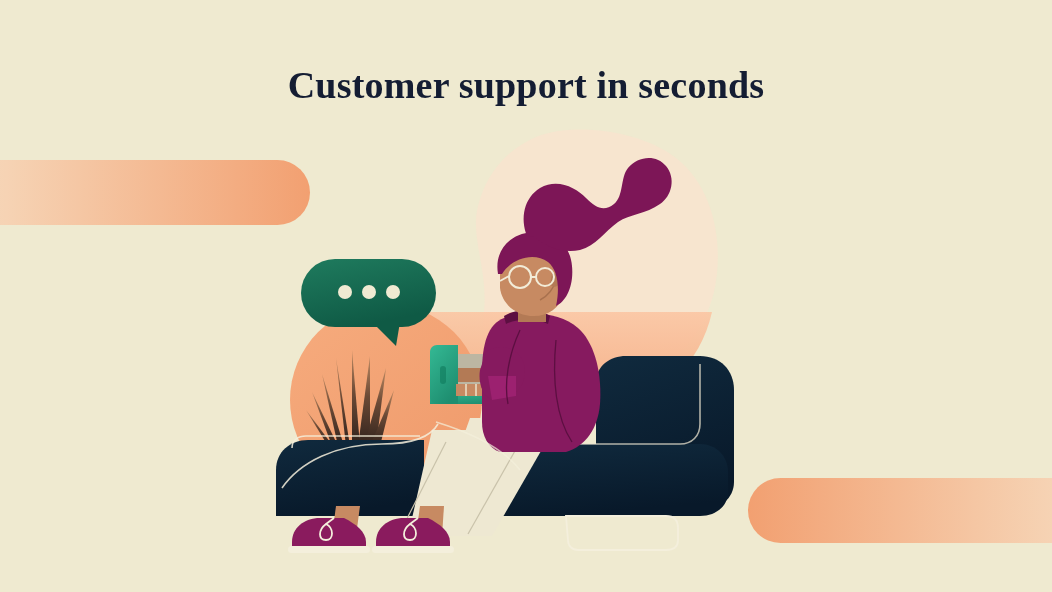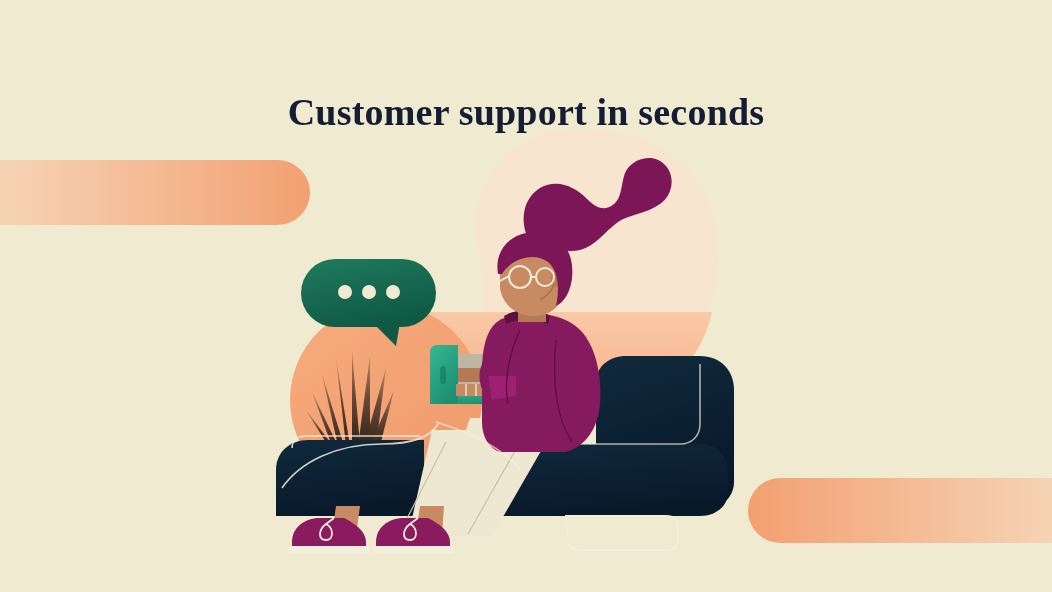--- a/index.html
+++ b/index.html
@@ -22,21 +22,20 @@
     top: 63px;
     width: 1052px;
     text-align: center;
     font-family: "Liberation Serif", "DejaVu Serif", serif;
     font-size: 38px;
     font-weight: 700;
     letter-spacing: 0.2px;
     color: #141d33;
     line-height: 1.2;
     white-space: nowrap;
-    margin-top: 27px;
   }
   #artwork {
     position: absolute;
     left: 0;
     top: 0;
     width: 1052px;
     height: 592px;
     display: block;
   }
 </style>

